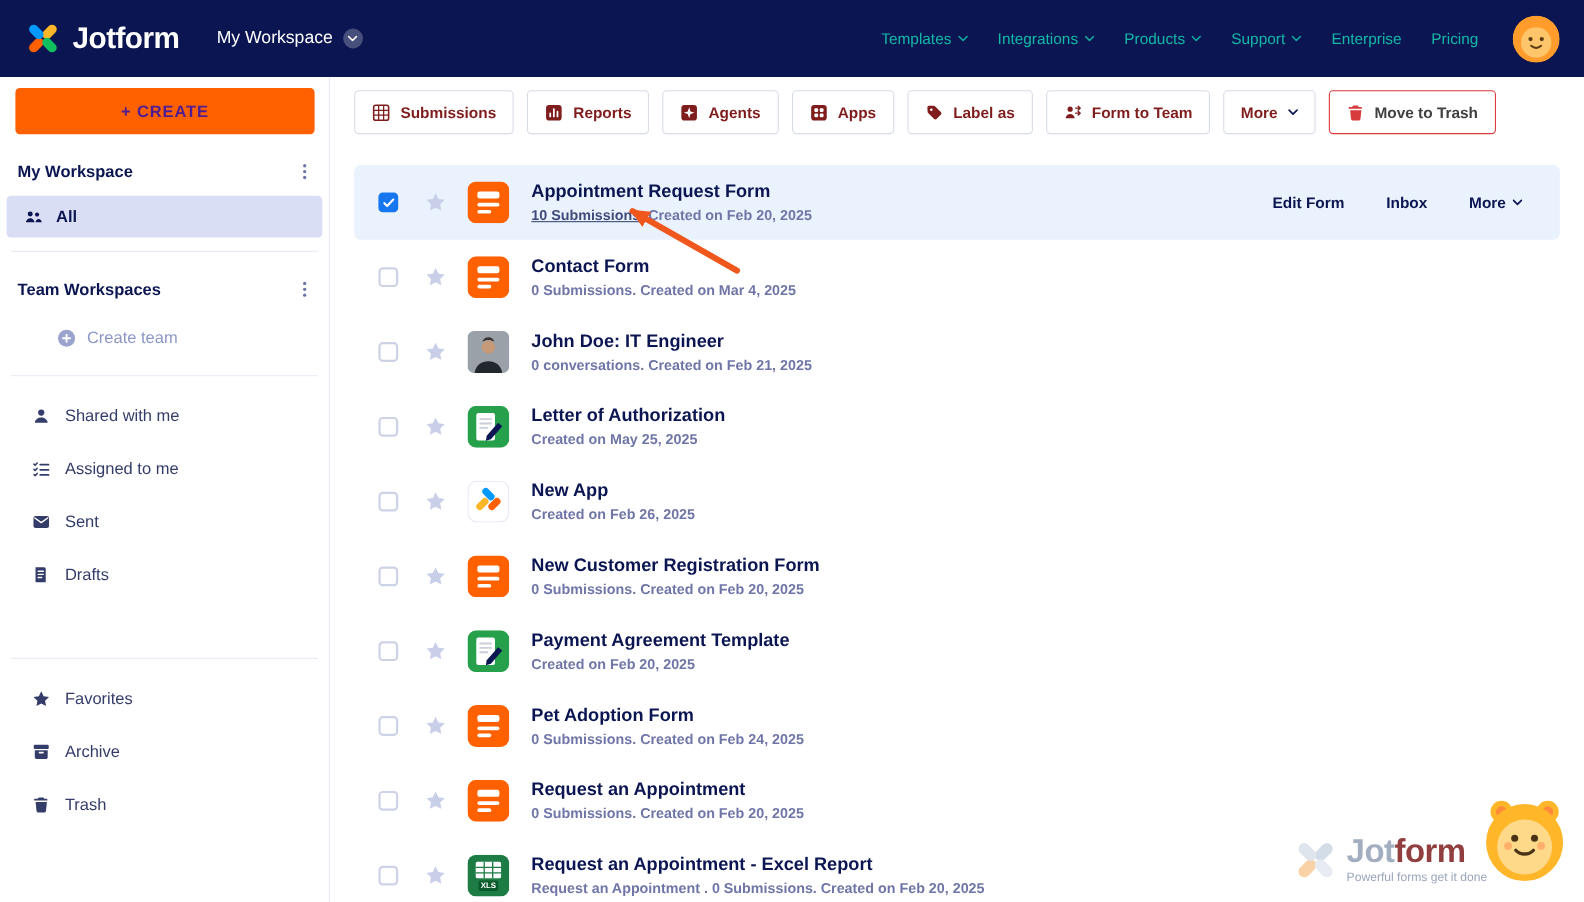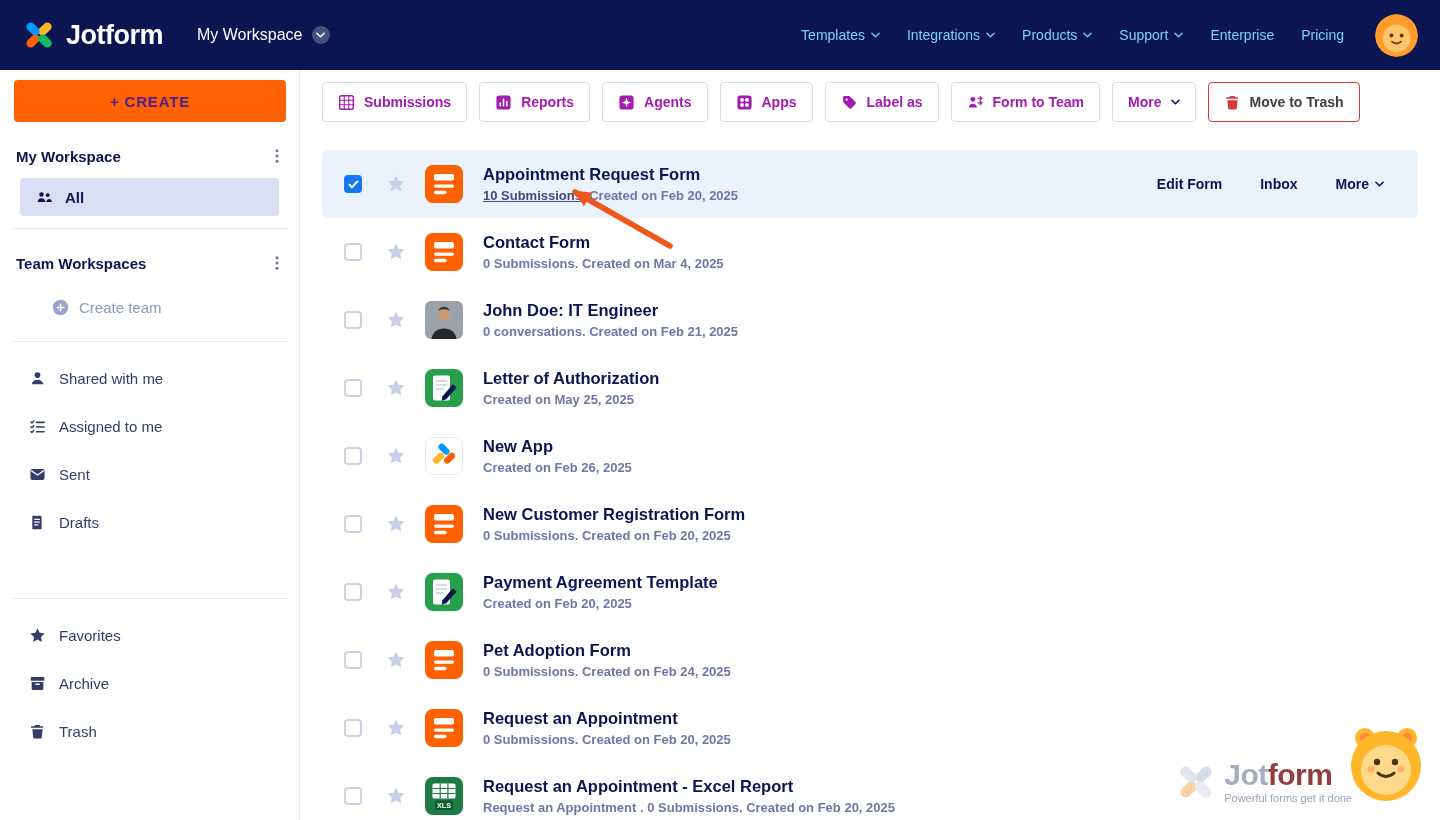--- a/index.html
+++ b/index.html
@@ -8,52 +8,52 @@
 
   
   .navbar{height:70px;background:#0a1551;display:flex;align-items:center;padding:0 22px;position:relative;z-index:6}
   .brand{display:flex;align-items:center;gap:10px;text-decoration:none;cursor:pointer}
   .brand-mark svg{width:34px;height:34px;display:block}
   .brand-name{color:#fff;font-size:27px;font-weight:800;letter-spacing:-.5px}
   .ws{display:flex;align-items:center;gap:9px;margin-left:34px;color:#fff;font-size:16px;font-weight:500;cursor:pointer}
   .ws-badge{width:18px;height:18px;border-radius:50%;background:rgba(255,255,255,.25);display:flex;align-items:center;justify-content:center}
   .chev svg{width:9px;height:6px;display:block}
   .nav-right{margin-left:auto;display:flex;align-items:center;gap:27px}
-  .nav-link{display:flex;align-items:center;gap:6px;color:#7dd3fc;font-size:14px;font-weight:500;text-decoration:none;cursor:pointer}
+  .nav-link{display:flex;align-items:center;gap:6px;color:#14b8a6;font-size:14px;font-weight:500;text-decoration:none;cursor:pointer}
   .nav-chev{opacity:.9}
   .avatar{width:43px;height:43px;border-radius:50%;overflow:hidden;margin-left:4px;cursor:pointer;flex:none}
   .avatar svg{width:100%;height:100%;display:block}
 
   
   .layout{display:flex;height:750px}
   .sidebar{width:300px;flex:none;background:#fff;border-right:1px solid #e8ebf3;padding-top:10px}
   .main{flex:1;position:relative;padding:12px 22px 0 22px;overflow:hidden;background:#fff}
 
   
   .create-btn{display:block;margin:0 14px;width:272px;height:42px;background:#ff6100;border:none;border-radius:4px;color:#4c1d95;font-size:15px;font-weight:700;letter-spacing:.8px;font-family:inherit;cursor:pointer}
   .side-header{display:flex;align-items:center;justify-content:space-between;padding:0 20px 0 16px;height:44px;margin-top:12px}
   .side-header-label{font-size:15px;font-weight:600;color:#0a1551}
   .kebab{color:#6c74a8;cursor:pointer;display:flex}
   .kebab svg{width:4px;height:16px;display:block}
-  .side-all{display:flex;align-items:center;gap:12px;height:38px;margin:0 20px;padding:0 16px;background:#d9def5;border-radius:4px;cursor:pointer}
+  .side-all{display:flex;align-items:center;gap:12px;height:38px;margin:0 6px;padding:0 16px;background:#d9def5;border-radius:4px;cursor:pointer}
   .side-icon svg{width:17px;height:17px;display:block}
   .side-all .side-icon{color:#0a1551}
   .side-all .side-label{font-size:15px;font-weight:600;color:#0a1551}
   .side-create{display:flex;align-items:center;gap:10px;height:44px;padding-left:52px;color:#8d97c6;font-size:15px;font-weight:500;cursor:pointer}
   .plus-ic{display:flex;color:#9aa3cd}
   .plus-ic svg{width:17px;height:17px}
   hr.side-div{border:none;border-top:1px solid #e8ebf5;margin:12px 10px}
   .side-list .side-item{display:flex;align-items:center;gap:13px;height:48px;padding-left:29px;cursor:pointer}
   .side-item .side-icon{color:#343c6a}
   .side-item .side-label{font-size:15px;font-weight:500;color:#343c6a}
   .footer-gap{height:40px}
 
   
   .toolbar{display:flex;gap:12px}
-  .tb-btn{display:flex;align-items:center;gap:9px;height:40px;padding:0 15px;background:#fff;border:1px solid #d7dce8;border-radius:4px;color:#a21caf;font-size:14px;font-weight:600;font-family:inherit;cursor:pointer;white-space:nowrap}
+  .tb-btn{display:flex;align-items:center;gap:9px;height:40px;padding:0 15px;background:#fff;border:1px solid #d7dce8;border-radius:4px;color:#7f1d1d;font-size:14px;font-weight:600;font-family:inherit;cursor:pointer;white-space:nowrap}
   .tb-icon{display:flex}
   .tb-icon svg{width:17px;height:17px;display:block}
   .tb-chev{color:#0a1551}
   .tb-btn.danger{color:#404040;border-color:#d83b3b}
   .tb-btn.danger .tb-icon{color:#d83b3b}
 
   
   .form-list{margin-top:28px}
   .form-row{display:flex;align-items:center;height:68px;padding:0 24px 0 22px;border-radius:6px}
   .form-row.selected{background:#e9f2fd}

